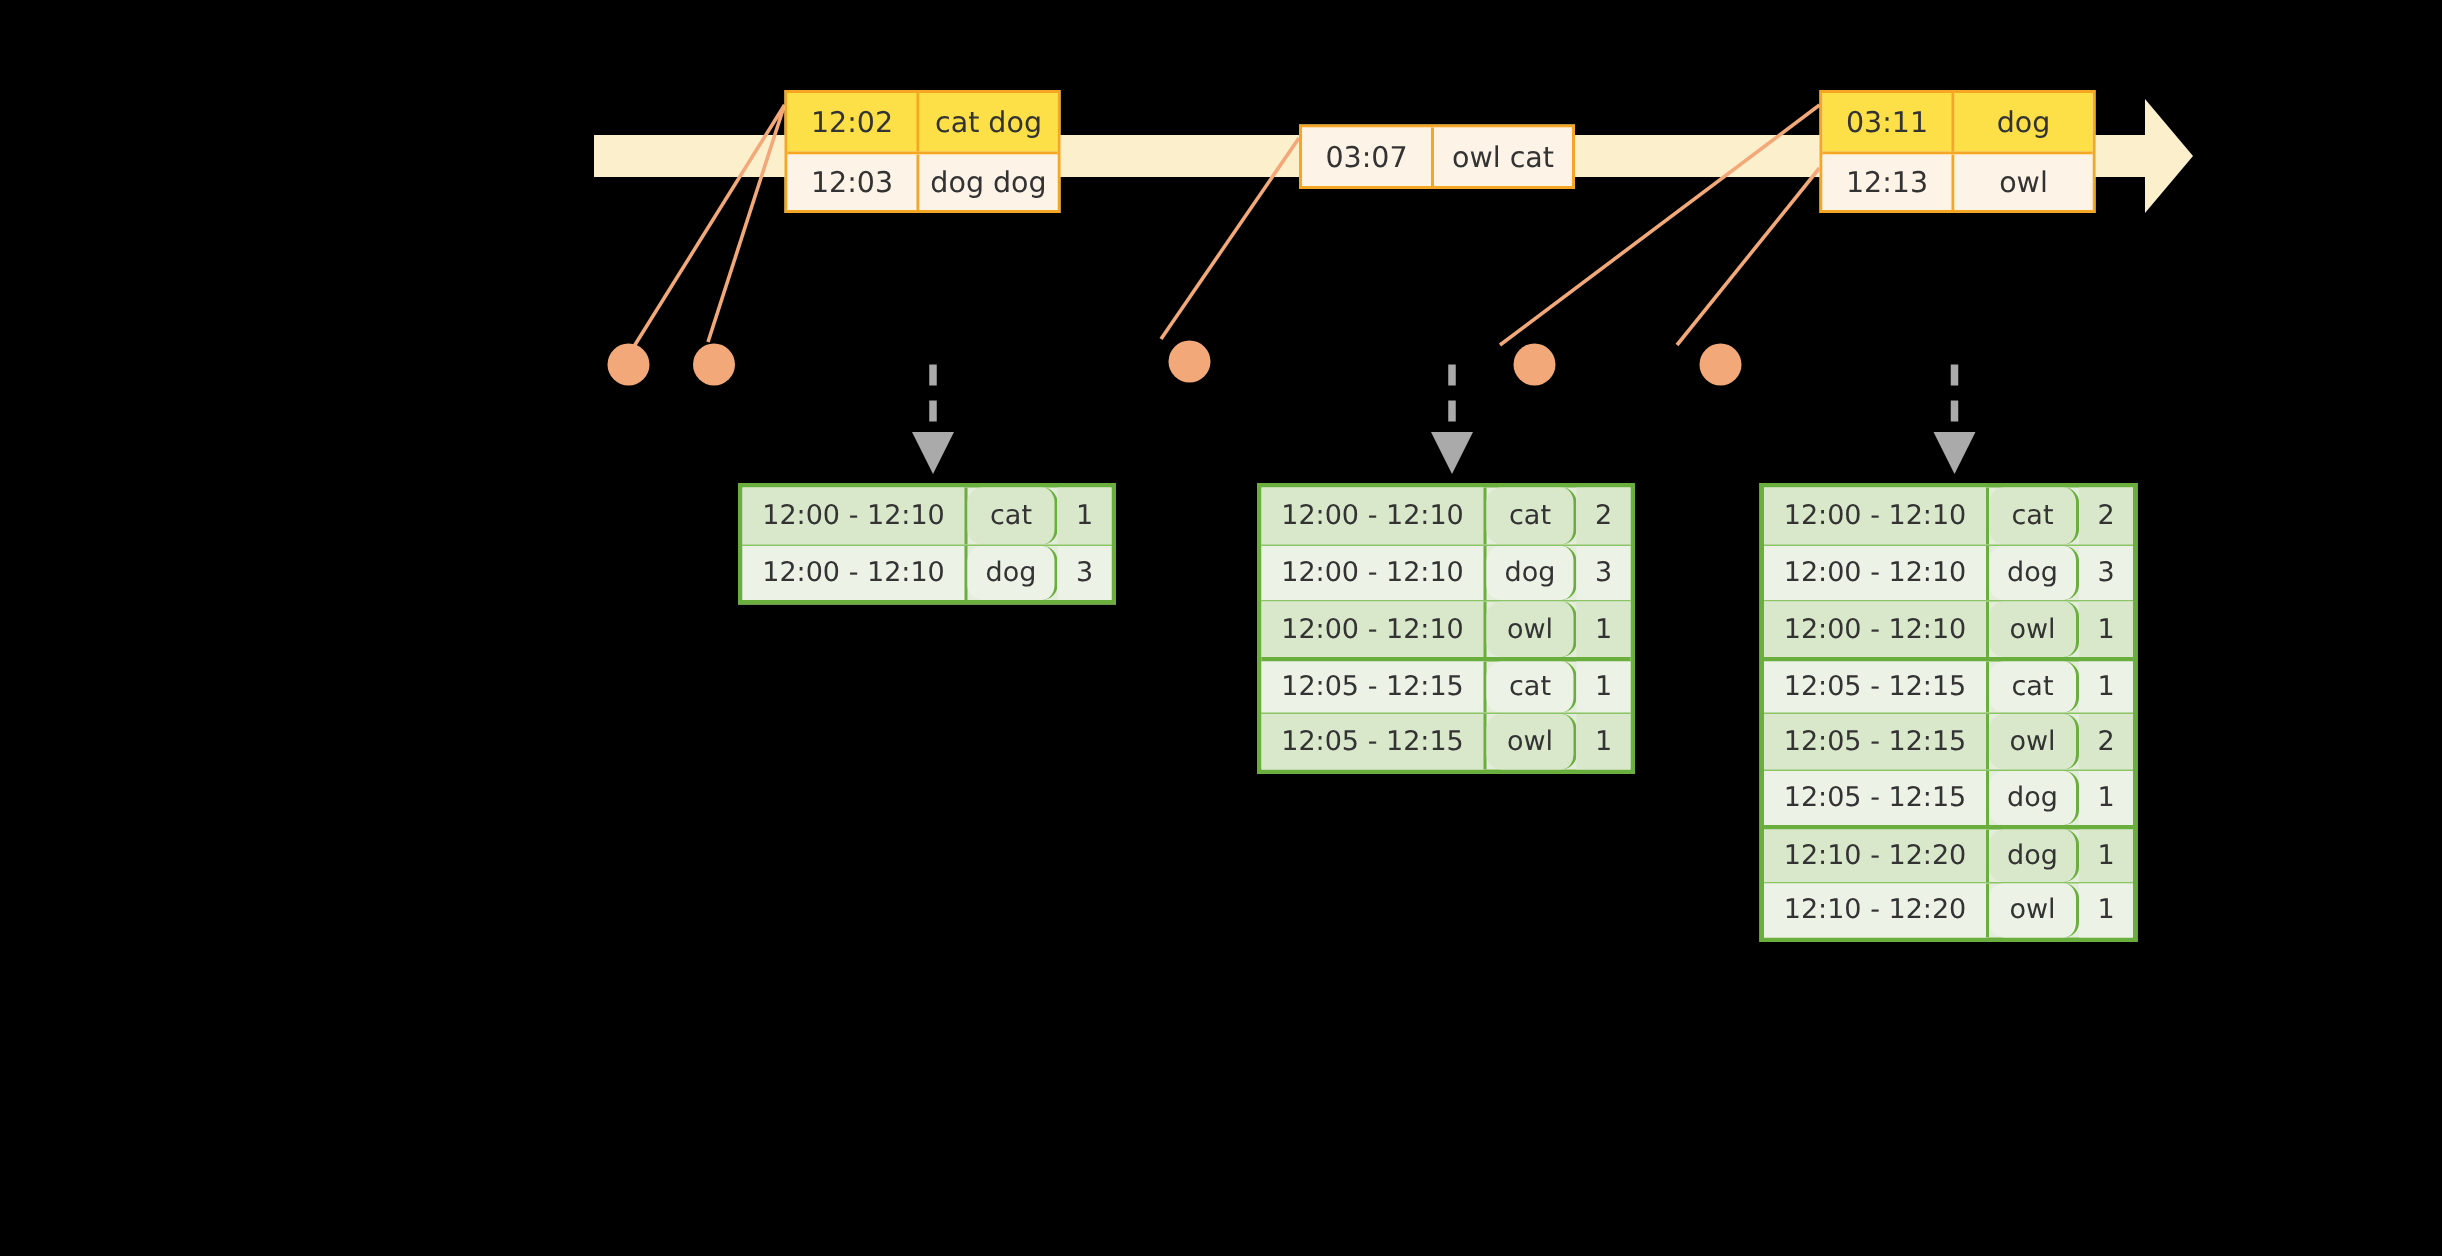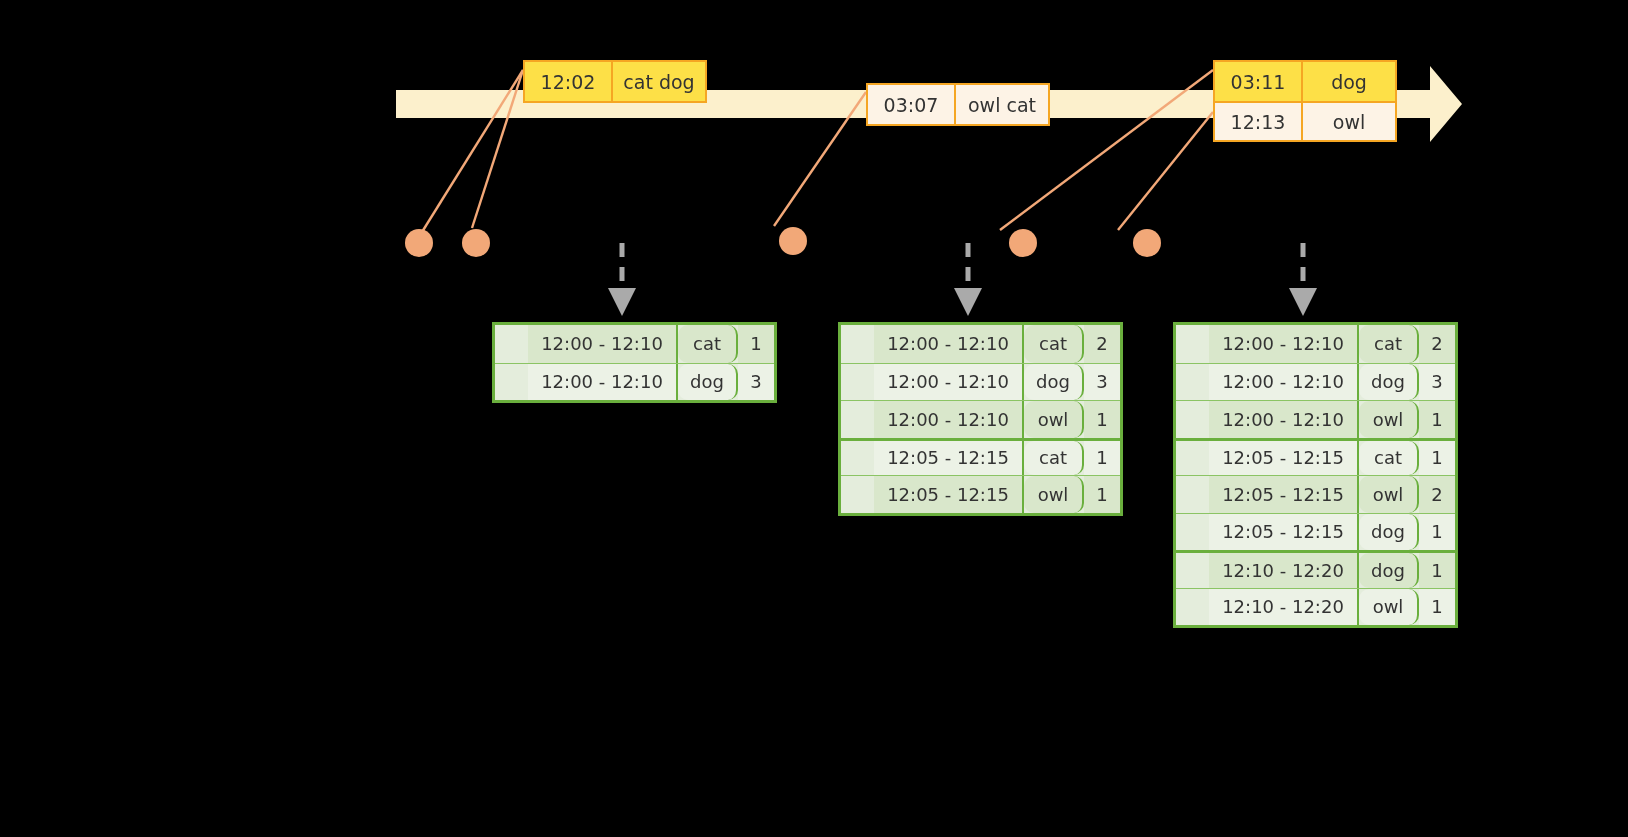--- a/index.html
+++ b/index.html
@@ -60,21 +60,20 @@
     position: absolute;
     border: 3px solid #6AAF3D;
     background: #E4EDDC;
     display: flex;
     flex-direction: column;
   }
   .res-row {
     display: flex;
     flex-direction: row;
     height: 37.5px;
-    padding-left: 33px;
   }
   .res-win {
     width: 150px;
     display: flex; align-items: center; justify-content: center;
     font-size: 18px; color: #333333;
     border-right: 2px solid #6AAF3D;
   }
   .res-key {
     width: 60px;
     display: flex; align-items: center; justify-content: center;
@@ -129,20 +128,24 @@
       <path d="M 954 288 L 982 288 L 968 316 Z"></path>
       <path d="M 1289 288 L 1317 288 L 1303 316 Z"></path>
     </g>
   </svg>
 
   <div class="event-box" id="ebox-1" style="left:523px; top:60px;">
     <div class="event-row shade">
       <div class="ev-time">12:02</div>
       <div class="ev-words">cat dog</div>
     </div>
+    <div class="event-row">
+      <div class="ev-time">12:03</div>
+      <div class="ev-words">dog dog</div>
+    </div>
   </div>
 
   <div class="event-box" id="ebox-2" style="left:866px; top:83px;">
     <div class="event-row">
       <div class="ev-time">03:07</div>
       <div class="ev-words">owl cat</div>
     </div>
   </div>
 
   <div class="event-box" id="ebox-3" style="left:1213px; top:60px;">

